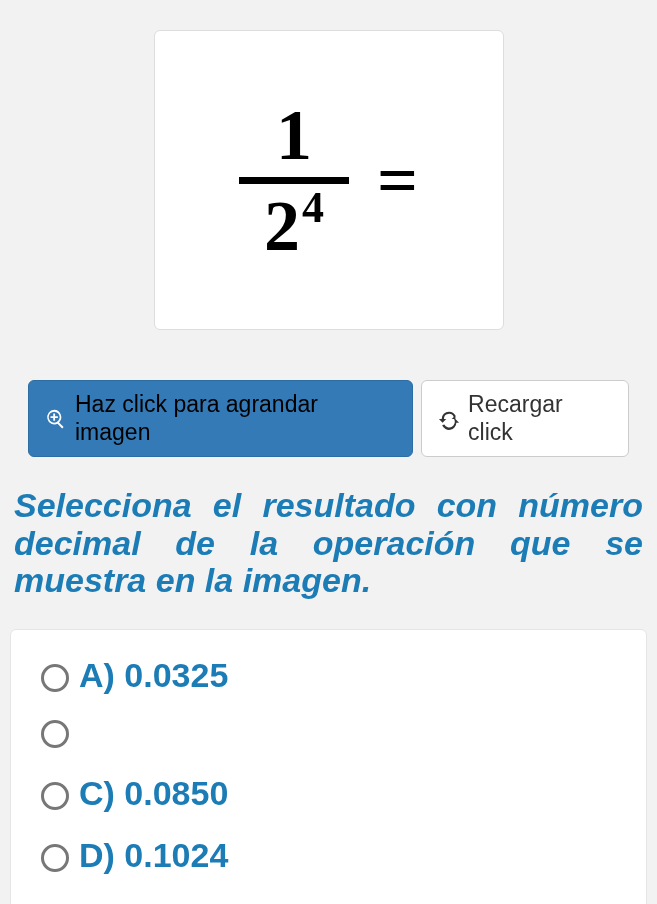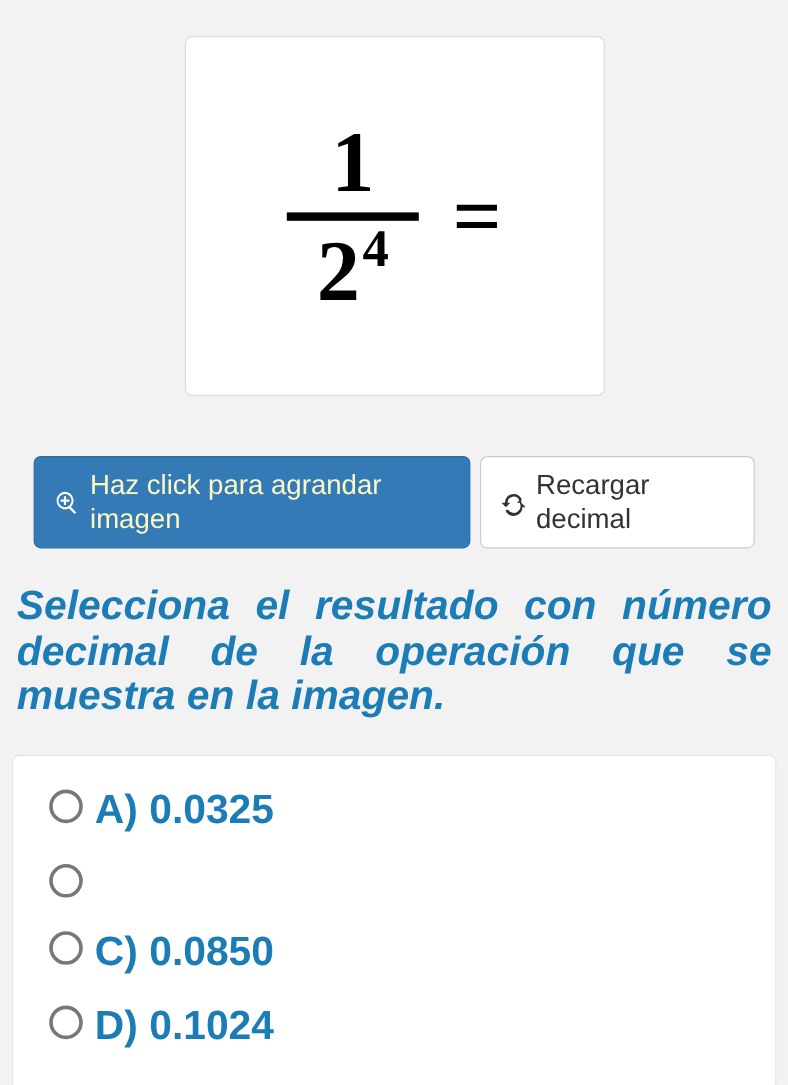--- a/index.html
+++ b/index.html
@@ -76,21 +76,21 @@
     align-items: center;
     gap: 8px;
     font-size: 23px;
     padding: 10px 16px;
     border-radius: 6px;
     cursor: pointer;
     line-height: 1.2;
   }
   .btn-primary {
     background: #337ab7;
-    color: #fef9c3;
+    color: #000000;
     border: 1px solid #2e6da4;
   }
   .btn-default {
     background: #fff;
     color: #333;
     border: 1px solid #ccc;
   }
   .icon-svg { display: block; }
   .question-text {
     color: #1c7cb6;
@@ -104,21 +104,21 @@
   }
   .options-panel {
     background: #fff;
     border: 1px solid #e5e5e5;
     border-radius: 6px;
     margin-top: 30px;
     padding: 28px 30px 8px;
   }
   .option-row {
     display: flex;
-    align-items: flex-start;
+    align-items: flex-end;
     gap: 10px;
     margin-bottom: 28px;
     cursor: pointer;
   }
   .radio-circle {
     width: 28px;
     height: 28px;
     border: 3px solid #777;
     border-radius: 50%;
     flex-shrink: 0;
@@ -157,21 +157,21 @@
       </svg>
     </span>
     <span>Haz click para agrandar imagen</span>
   </div>
   <div class="btn btn-default">
     <span>
       <svg class="icon-svg" width="22" height="22" viewBox="0 0 24 24" fill="#333">
         <path d="M12 4a8 8 0 017.45 5.1l-2.32.84A5.5 5.5 0 006.5 12H9l-4 4-4-4h3a8 8 0 018-8zm7 8l4 4h-3a8 8 0 01-15.45 2.9l2.32-.84A5.5 5.5 0 0017.5 12H15l4-4z"></path>
       </svg>
     </span>
-    <span>Recargar decimal</span>
+    <span>Recargar click</span>
   </div>
 </div>
 
 <div class="question-text">Selecciona el resultado con número decimal de la operación que se muestra en la imagen.</div>
 
 <div class="options-panel">
   <div class="option-row">
     <div class="radio-circle"></div>
     <div class="option-label">A) 0.0325</div>
   </div>

